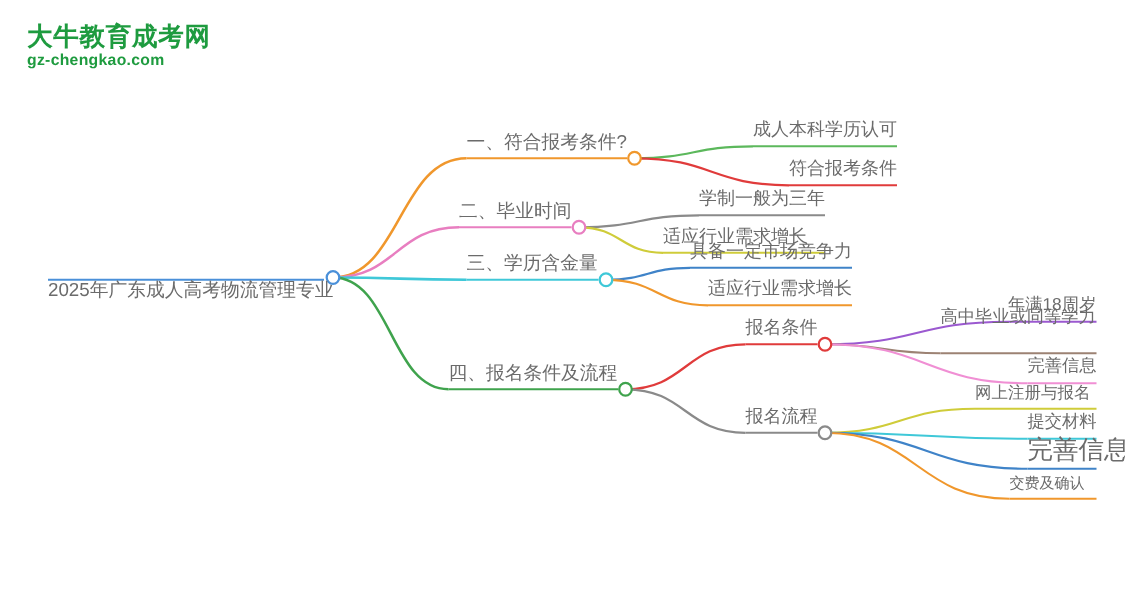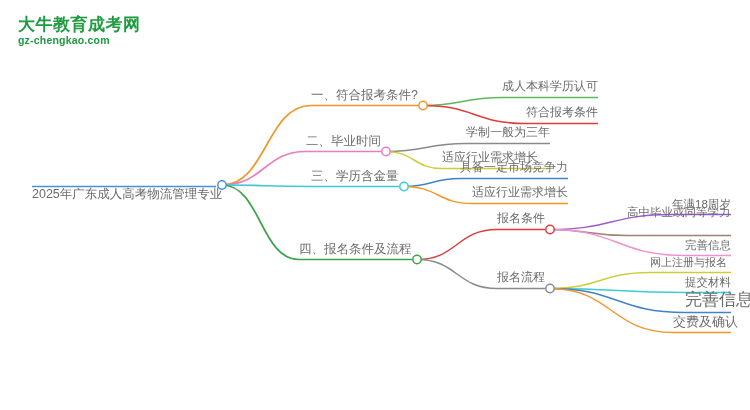--- a/index.html
+++ b/index.html
@@ -160,17 +160,17 @@
         <div class="node-label lvl2" style="font-size: 12px; left: 472px; top: 199px;">适应行业需求增长</div>
         <div class="node-label lvl1" style="font-size: 12.5px; left: 299px; top: 255px;">四、报名条件及流程</div>
         <div class="node-label lvl2" style="font-size: 12px; left: 497px; top: 225px;">报名条件</div>
         <div class="node-label lvl3" style="font-size: 11.5px; left: 672px; top: 210px;">年满18周岁</div>
         <div class="node-label lvl3" style="font-size: 11.5px; left: 627px; top: 218px;">高中毕业或同等学力</div>
         <div class="node-label lvl3" style="font-size: 11.5px; left: 685px; top: 251px;">完善信息</div>
         <div class="node-label lvl2" style="font-size: 12px; left: 497px; top: 284px;">报名流程</div>
         <div class="node-label lvl3" style="font-size: 11px; left: 650px; top: 268px;">网上注册与报名</div>
         <div class="node-label lvl3" style="font-size: 11.5px; left: 685px; top: 288px;">提交材料</div>
         <div class="node-label lvl3" style="font-size: 17px; left: 685px; top: 308px;">完善信息</div>
-        <div class="node-label lvl3" style="font-size: 13px; left: 673px; top: 328px;">交费及确认</div>
+        <div class="node-label lvl3" style="font-size: 10px; left: 673px; top: 328px;">交费及确认</div>
       </div>
   </div>
 
 </div>
 
 </body></html>

